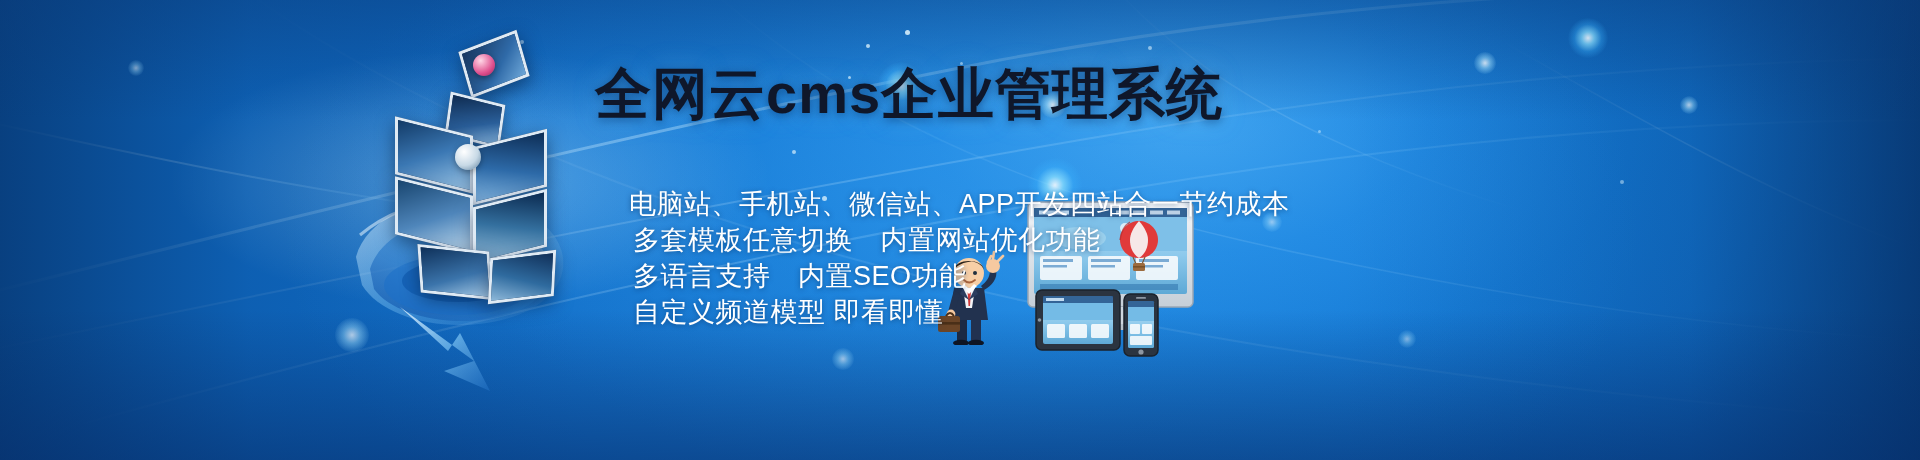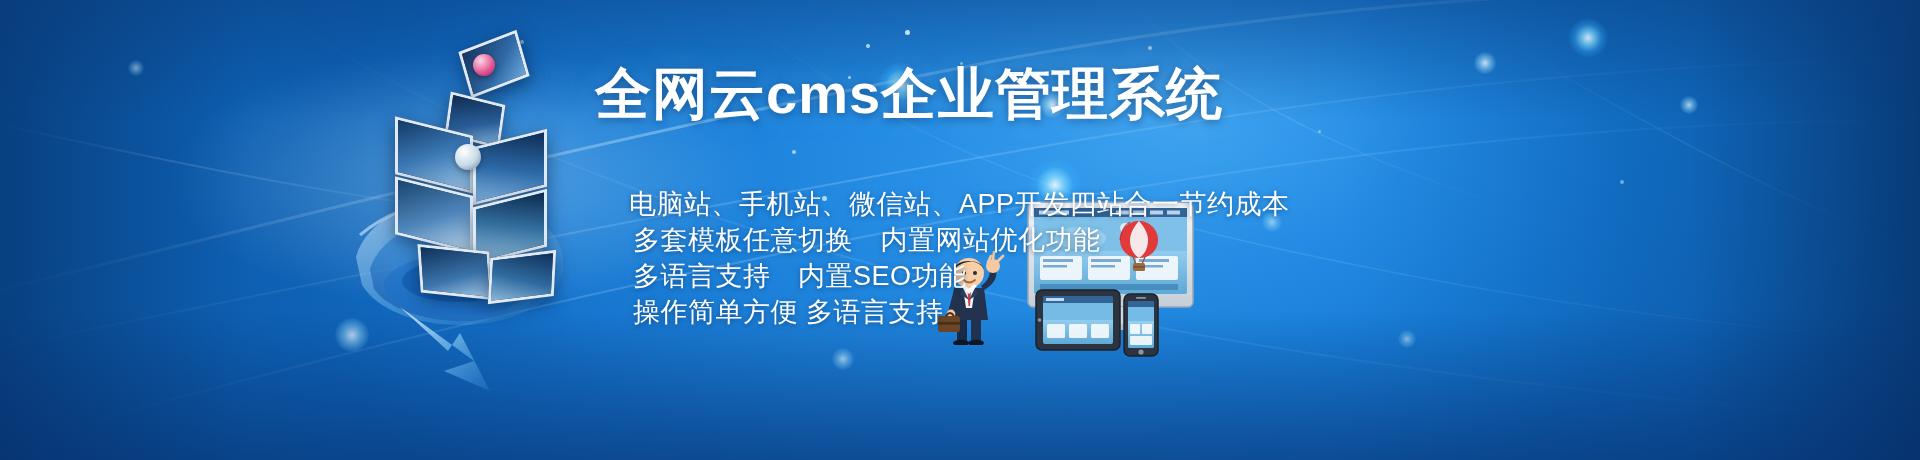--- a/index.html
+++ b/index.html
@@ -39,21 +39,21 @@
     background:radial-gradient(circle, rgba(255,255,255,.95) 0%, rgba(140,225,255,.80) 22%, rgba(60,180,255,.38) 48%, rgba(40,150,240,0) 72%);
   }
   .orb.small{
     background:radial-gradient(circle, rgba(255,255,255,.95) 0%, rgba(170,230,255,.6) 35%, rgba(80,190,255,0) 75%);
   }
   .dot{position:absolute;border-radius:50%;background:rgba(230,248,255,.92);}
   
   .content{position:absolute;left:0;top:0;width:1920px;height:460px;}
   .title{
     position:absolute;left:595px;top:62px;
-    font-size:56px;font-weight:bold;color:#ffffff;letter-spacing:1px;
+    font-size:56px;font-weight:bold;color:#0f172a;letter-spacing:1px;
     line-height:64px;white-space:nowrap;
     text-shadow:0 2px 10px rgba(4,40,92,.55), 0 0 26px rgba(120,205,255,.35);
   }
   .lines{position:absolute;left:595px;top:186px;}
   .line{
     font-size:27px;color:#ffffff;line-height:36px;white-space:nowrap;
     letter-spacing:.5px;
     text-shadow:0 1px 5px rgba(6,46,96,.60);
     margin-left:34px;
   }
@@ -317,17 +317,17 @@
       </g>
     </svg>
   </div>
 
   <div class="content">
     <div class="title">全网云cms企业管理系统</div>
     <div class="lines">
       <div class="line l1">电脑站、手机站、微信站、APP开发四站合一节约成本</div>
       <div class="line l2">多套模板任意切换　内置网站优化功能</div>
       <div class="line l4">多语言支持　内置SEO功能</div>
-      <div class="line l5">操作简单方便 多语言支持</div>
+      <div class="line l5">自定义频道模型 即看即懂</div>
     </div>
   </div>
 
 </div>
 
 </body></html>

